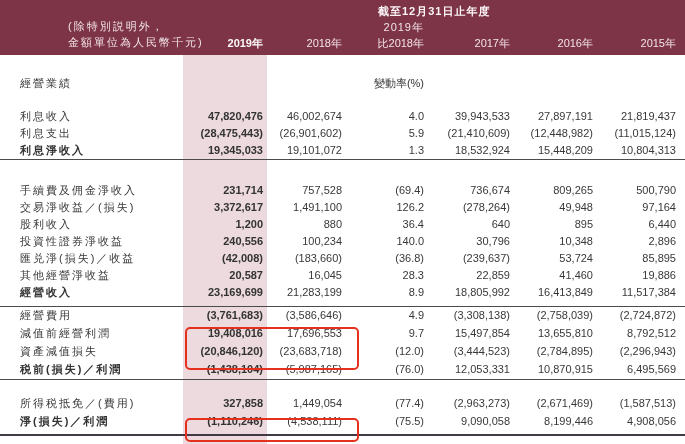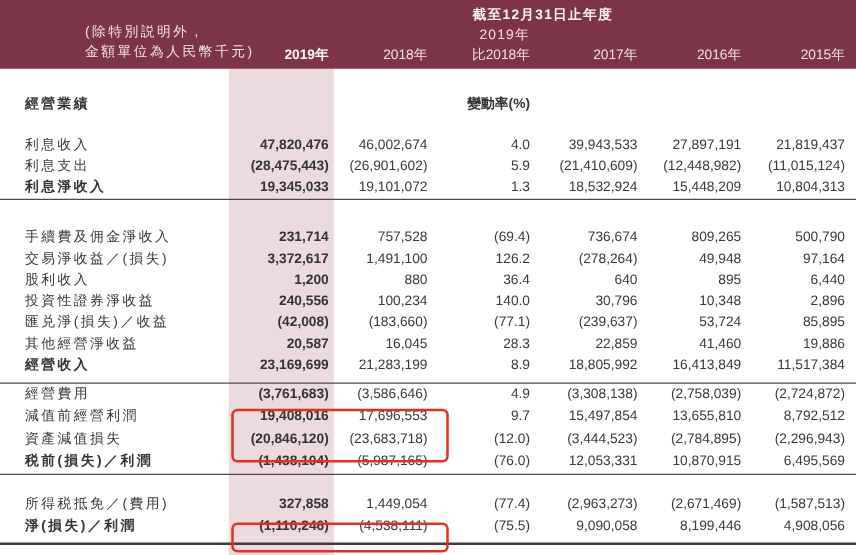--- a/index.html
+++ b/index.html
@@ -23,21 +23,21 @@
   .c18{padding-right:4px;}
   .cchg{padding-right:3px;}
   .c17{padding-right:3px;}
   .c16{padding-right:3px;}
   .c15{padding-right:9px;}
   .label{padding-left:20px;letter-spacing:2px;}
   
   .tbody{position:relative;z-index:1;padding-top:55px;}
   .row{height:17px;line-height:17px;}
   .row0{margin-top:20px;}
-  .row0 .label,.row0 .cchg{font-weight:bold;color:#333;}
+  .row0 .label,.row0 .cchg{font-weight:normal;color:#333;}
   .row .c19{font-weight:bold;color:#333;}
   .total .label{font-weight:bold;color:#333;}
   .g1{margin-top:16px;}
   .g2{margin-top:22px;}
   .g3{}
   .g4{margin-top:15px;}
   .g3 .row,.g4 .row{height:18px;}
   .g1 .row:last-child,.g3 .row:last-child{border-bottom:1px solid #4b4b4b;}
   .g2 .row:last-child{padding-bottom:5px;border-bottom:1px solid #4b4b4b;}
   .g4 .row:last-child{padding-bottom:3px;border-bottom:2.5px solid #413a44;}
@@ -144,21 +144,21 @@
     <div class="cell n c18">100,234</div>
     <div class="cell n cchg">140.0</div>
     <div class="cell n c17">30,796</div>
     <div class="cell n c16">10,348</div>
     <div class="cell n c15">2,896</div>
   </div>
         <div class="grid row">
     <div class="cell label">匯兑淨(損失)／收益</div>
     <div class="cell n c19">(42,008)</div>
     <div class="cell n c18">(183,660)</div>
-    <div class="cell n cchg">(77.1)</div>
+    <div class="cell n cchg">(36.8)</div>
     <div class="cell n c17">(239,637)</div>
     <div class="cell n c16">53,724</div>
     <div class="cell n c15">85,895</div>
   </div>
         <div class="grid row">
     <div class="cell label">其他經營淨收益</div>
     <div class="cell n c19">20,587</div>
     <div class="cell n c18">16,045</div>
     <div class="cell n cchg">28.3</div>
     <div class="cell n c17">22,859</div>

